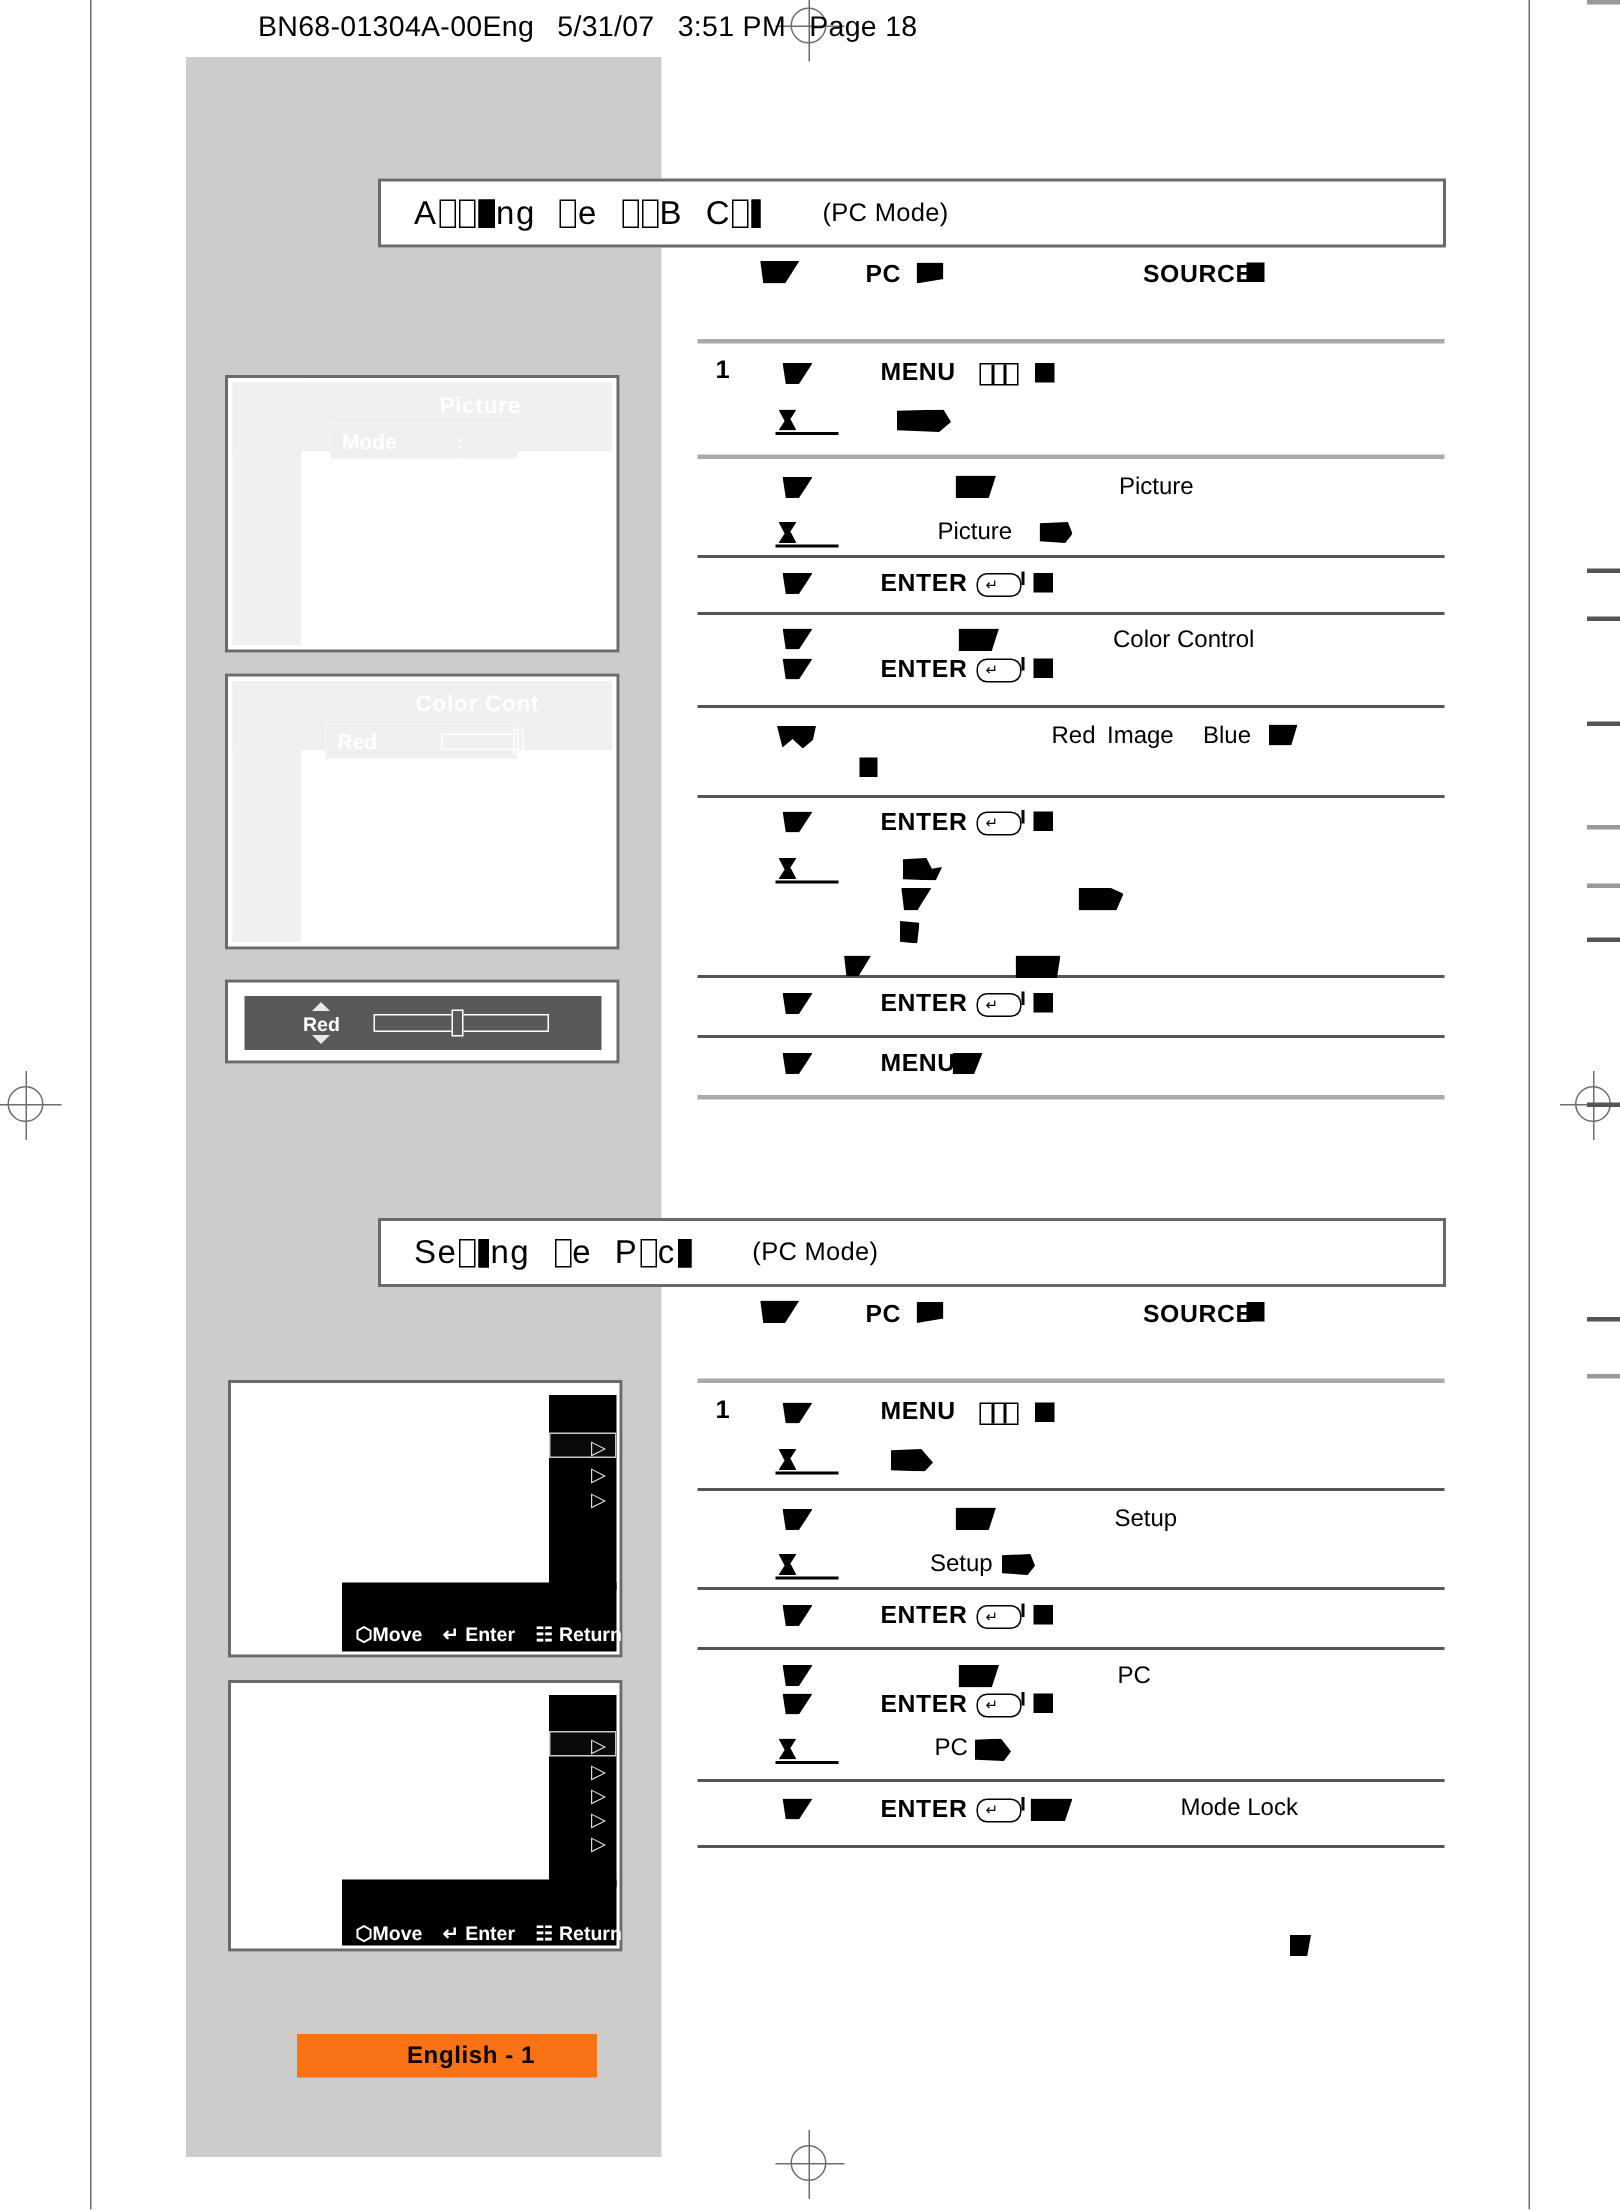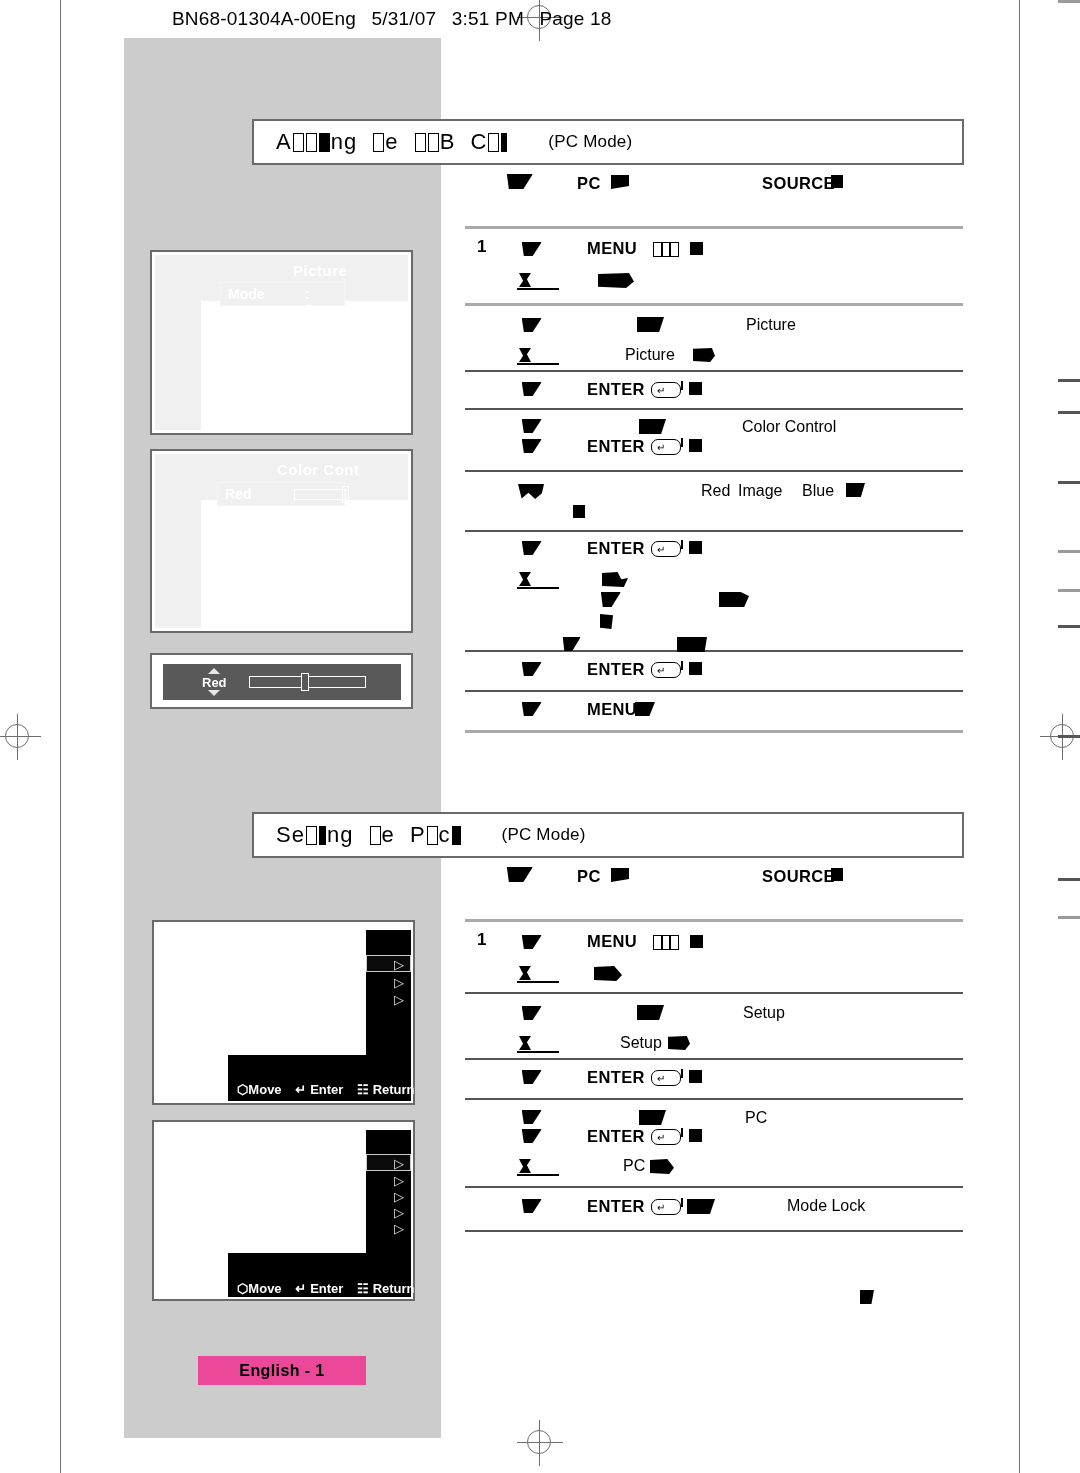--- a/index.html
+++ b/index.html
@@ -100,22 +100,22 @@
   
   .bshot{position:absolute;background:#ffffff;border:2px solid #6a6a6a;box-sizing:border-box;}
   .bk-right{position:absolute;background:#000000;}
   .bk-bottom{position:absolute;background:#000000;}
   .bk-hl{position:absolute;border:1.6px solid #c9c9c9;box-sizing:border-box;background:#0a0a0a;}
   .bk-arrow{position:absolute;color:#e5e5e5;font-size:13px;line-height:13px;}
   .navbar{position:absolute;color:#ffffff;font-weight:bold;font-size:13px;white-space:nowrap;}
   .navbar .ic{display:inline-block;margin:0 4px 0 10px;}
 
   
-  .pagebadge{position:absolute;background:#ec4899;display:flex;align-items:center;justify-content:center;
-             font-weight:bold;font-size:16px;letter-spacing:.4px;}
+  .pagebadge{position:absolute;background:#f97316;display:flex;align-items:center;justify-content:center;
+             font-weight:bold;font-size:16px;letter-spacing:.4px;padding-left:32px;}
 </style>
 </head>
 <body>
 
 <div class="pdfline vline" style="left:60px;top:0;height:1473px;"></div>
 <div class="pdfline vline" style="left:1019px;top:0;height:1473px;"></div>
 
 <div class="regmark" style="left:517px;top:-5px;">
   <div class="rv"></div>
     <div class="rh"></div>

